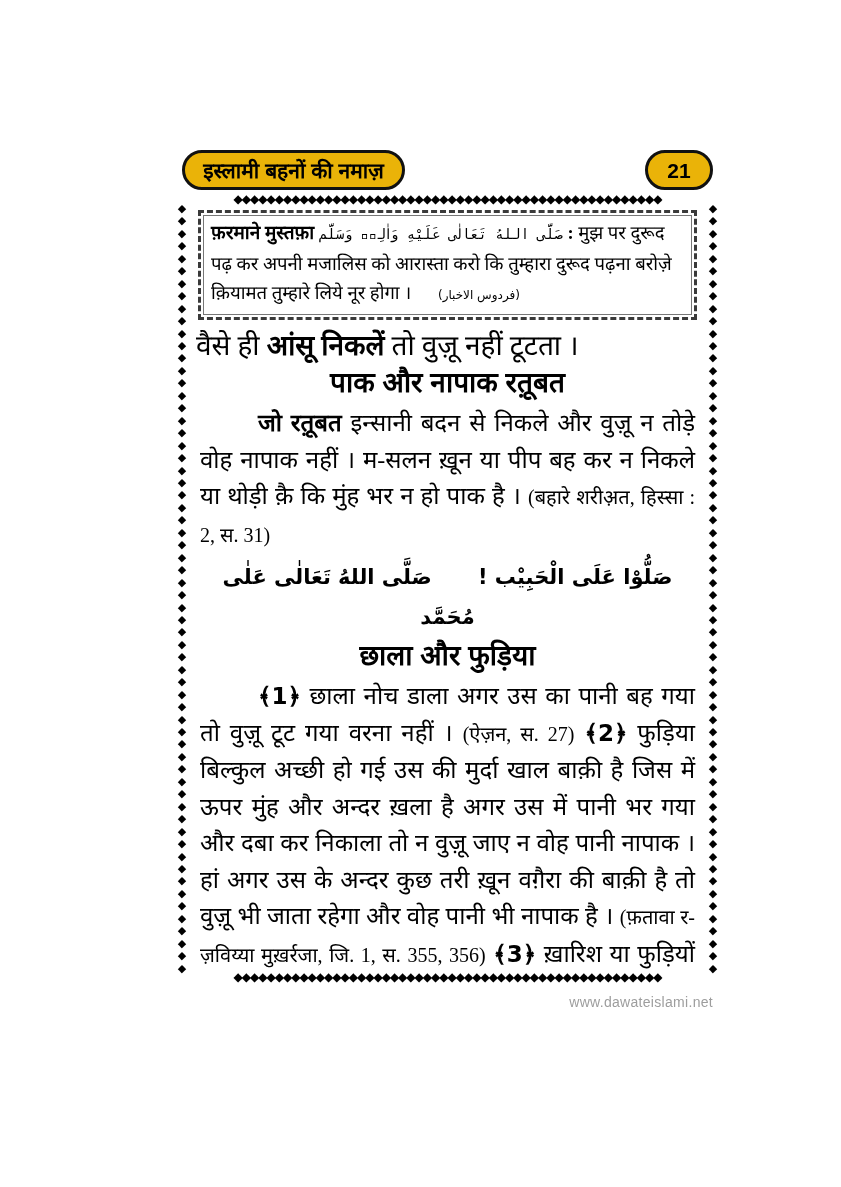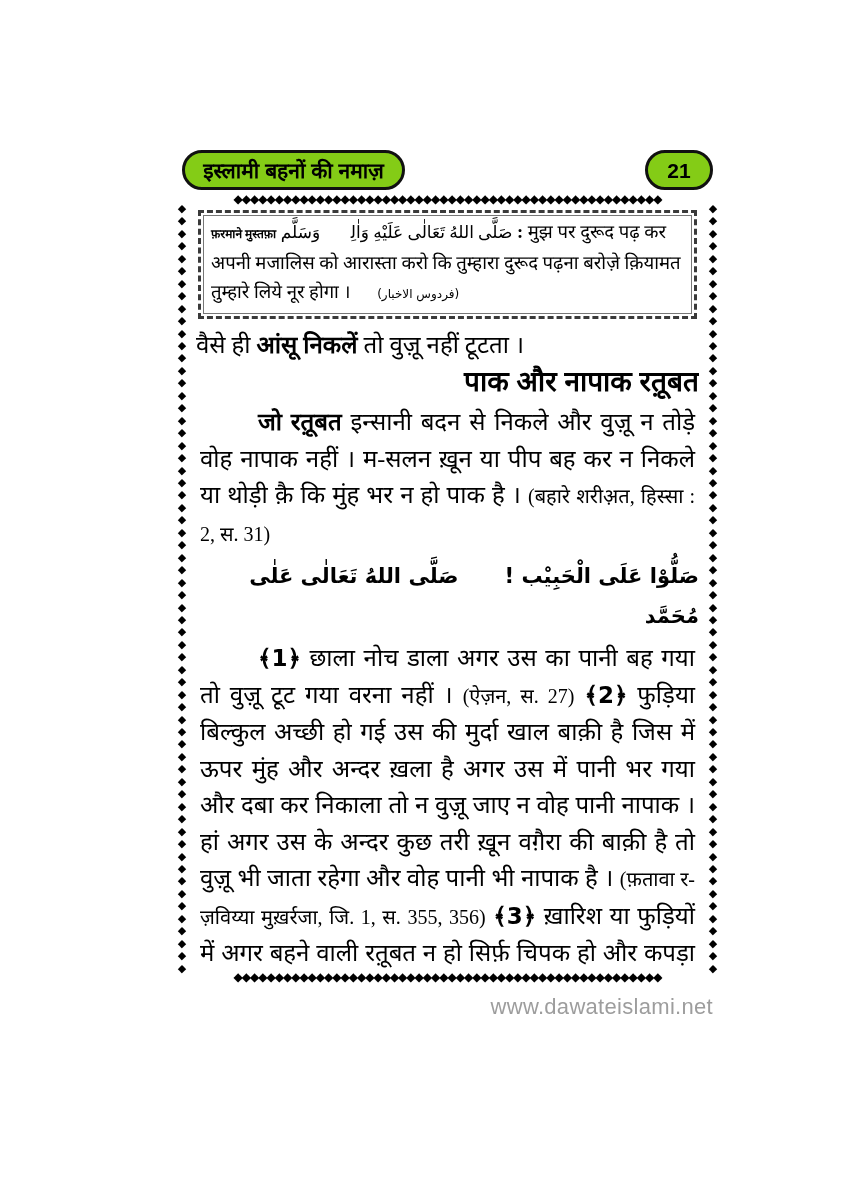--- a/index.html
+++ b/index.html
@@ -12,21 +12,21 @@
   
   .header-row {
     position:absolute; top:150px; left:182px; width:531px;
     display:flex; justify-content:space-between; align-items:center;
   }
   .pill {
     border:3px solid #111; border-radius:24px; height:40px;
     display:flex; align-items:center; justify-content:center;
     font-weight:bold; font-size:21px; line-height:1;
     font-family:"Liberation Sans","DejaVu Sans",sans-serif;
-    background:#84cc16; box-sizing:border-box;
+    background:#eab308; box-sizing:border-box;
   }
   .pill.left   { width:223px; }
   .pill.center { width:68px;  }
   .pill.right  { width:223px; }
 
   
   .frame { position:absolute; top:200px; left:182px; width:531px; height:778px; }
   .b-h {
     position:absolute; left:-8px; right:-8px; height:14px;
     font-size:12px; line-height:13px; letter-spacing:-1px;
@@ -45,48 +45,48 @@
   .b-right { right:-7px; }
 
   .frame-content { position:absolute; inset:8px 14px; overflow:hidden; }
 
   
   .farman-box {
     border:3px dashed #3a3a3a; outline:1px solid #777; outline-offset:-6px;
     padding:5px 10px 7px; margin:2px 2px 8px;
     font-size:18.5px; line-height:29px; text-align:left;
   }
-  .farman-label { font-weight:bold; font-size:12px; }
-  .arabic-inline { font-family:Liberation Serif, serif; font-size:17px;text-align:center; }
+  .farman-label { font-weight:bold; font-size:19px; }
+  .arabic-inline { font-family:Liberation Mono, monospace; font-size:14px;text-align:center; }
   .farman-src { font-family:"DejaVu Sans",sans-serif; font-size:12px;margin-left:22px; }
 
   
-  .intro { font-size:24px; line-height:36px; margin:2px 0 0; }
+  .intro { font-size:28px; line-height:36px; margin:2px 0 0; }
   .intro b { font-weight:bold; }
   .h-section {
-    text-align:right; font-weight:bold; font-size:28px; line-height:36px;
+    text-align:center; font-weight:bold; font-size:28px; line-height:36px;
     margin:1px 0 2px; font-family:"Liberation Sans","DejaVu Sans",sans-serif;
   }
   .para { font-size:24px; line-height:36.5px; text-align:justify; margin:4px; }
   .para.indent { text-indent:58px; }
   .para b { font-weight:bold; }
   .cite { font-size:20px; }
   .marker { font-weight:bold; font-size:23px; font-family:"DejaVu Sans",sans-serif; }
 
   .salawat {
-    direction:rtl; font-size:21px; line-height:40px;
+    direction:rtl; text-align:center; font-size:21px; line-height:40px;
     font-family:"DejaVu Sans",sans-serif; font-weight:bold; margin:1px 0;
   }
   .salawat .gap { display:inline-block; width:46px; }
 
   
   .footer-url {
     position:absolute; top:994px; right:128px;
     font-family:"Liberation Sans","DejaVu Sans",sans-serif;
-    font-size:22px; color:#9d9d9d; letter-spacing:0.3px;
+    font-size:14px; color:#9d9d9d; letter-spacing:0.3px;
   }
 </style>
 </head>
 <body>
 
 <div class="page">
 
   <div class="header-row">
     <div class="pill left">
       <span>इस्लामी बहनों की नमाज़</span>
@@ -241,20 +241,21 @@
       <p class="intro"><span>वैसे ही </span><b>आंसू निकलें</b><span> तो वुज़ू नहीं टूटता ।</span></p>
 
       <div class="h-section">पाक और नापाक रत़ूबत</div>
 
       <p class="para indent"><b>जो रत़ूबत</b><span> इन्सानी बदन से निकले और वुज़ू न तोड़े वोह नापाक नहीं । म-सलन ख़ून या पीप बह कर न निकले या थोड़ी क़ै कि मुंह भर न हो पाक है ।  </span> <span class="cite">(बहारे शरीअ़त, हिस्सा : 2, स. 31)</span></p>
 
       <div class="salawat">
         <span>صَلُّوْا عَلَى الْحَبِيْب !</span><span class="gap"></span><span>صَلَّى اللهُ تَعَالٰى عَلٰى مُحَمَّد</span>
       </div>
 
+      <div class="h-section">छाला और फुड़िया</div>
 
       <p class="para indent" id="segments-para"><span class="marker">﴾1﴿</span> <span>छाला नोच डाला अगर उस का पानी बह गया तो वुज़ू टूट गया वरना नहीं ।</span> <span class="cite">(ऐज़न, स. 27)</span> <span class="marker">﴾2﴿</span> <span>फुड़िया बिल्कुल अच्छी हो गई उस की मुर्दा खाल बाक़ी है जिस में ऊपर मुंह और अन्दर ख़ला है अगर उस में पानी भर गया और दबा कर निकाला तो न वुज़ू जाए न वोह पानी नापाक । हां अगर उस के अन्दर कुछ तरी ख़ून वग़ैरा की बाक़ी है तो वुज़ू भी जाता रहेगा और वोह पानी भी नापाक है ।</span> <span class="cite">(फ़तावा र-ज़विय्या मुख़र्रजा, जि. 1, स. 355, 356)</span> <span class="marker">﴾3﴿</span> <span>ख़ारिश या फुड़ियों में अगर बहने वाली रत़ूबत न हो सिर्फ़ चिपक हो और कपड़ा उस से बार बार छू कर चाहे कितना ही सन जाए पाक है ।</span>   </p>
 
     </div>
   </div>
 
   <div class="footer-url">www.dawateislami.net</div>
 
 </div>
 

